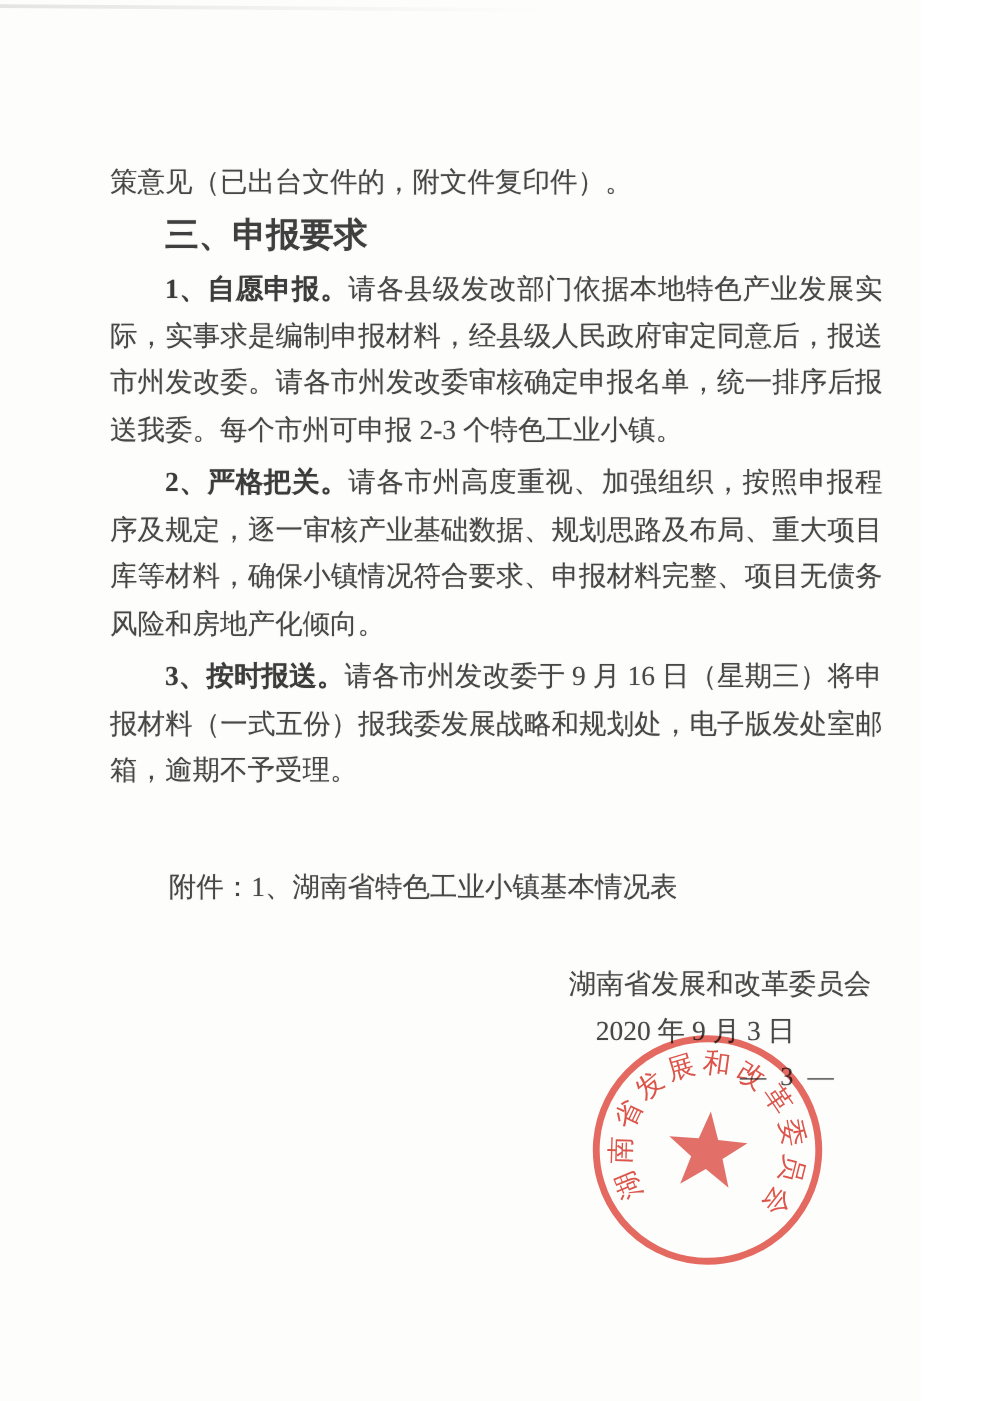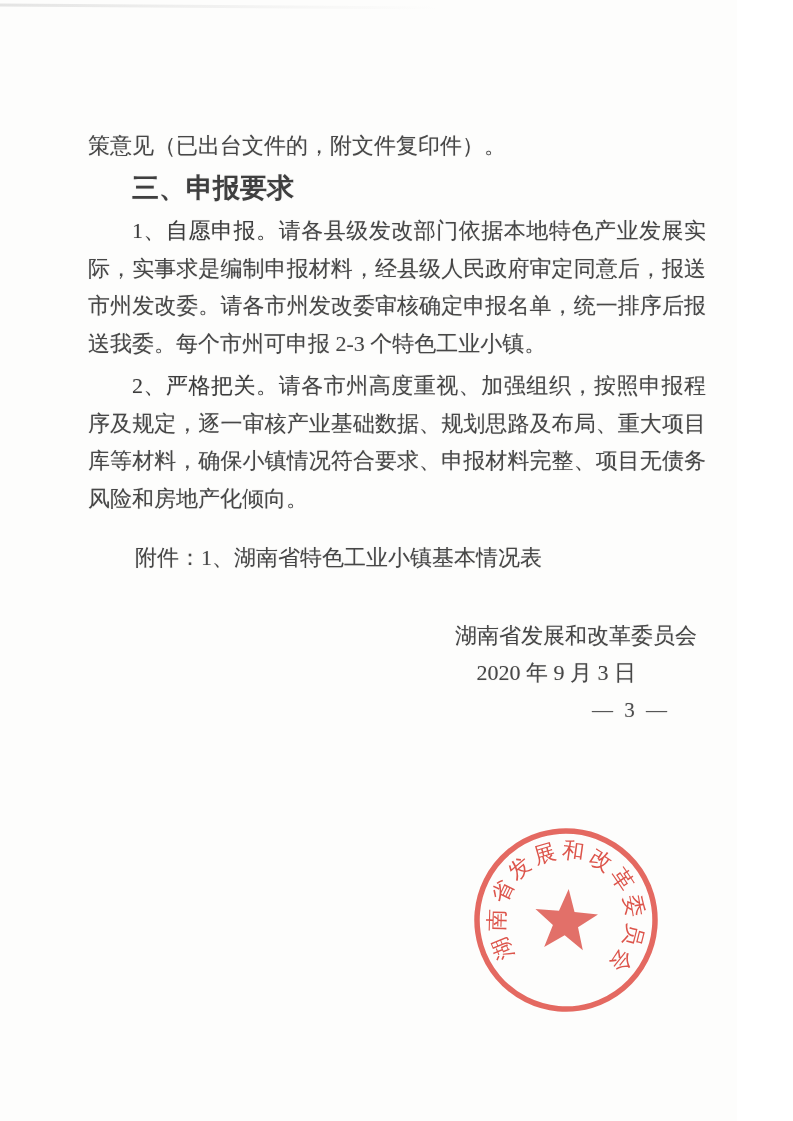--- a/index.html
+++ b/index.html
@@ -37,22 +37,22 @@
     font-family: "Liberation Sans", "DejaVu Sans", sans-serif;
     font-weight: 700;
     font-size: 27px;
     color: #3f3f3f;
   }
   .para {
     margin-top: 5px !important;
     text-indent: 44px;
     text-align: justify;
   }
-  .para .lead { font-weight: 400; color: #3c3c3c; }
-  .attach { margin-top: 22px; padding-left: 47px; }
+  .para .lead { font-weight: 700; color: #3c3c3c; }
+  .attach { margin-top: 56px; padding-left: 47px; }
   .attach-line2 { padding-left: 50px; }
   .contacts { margin-top: 40px; padding-left: 65px; }
   .signature { margin-top: 31px; text-align: right; }
   .sig-org { padding-right: 9px; }
   .sig-date { padding-right: 70px; }
   .pagenum {
     margin-top: 14px;
     text-align: right;
     padding-right: 36px;
     font-size: 21px;
@@ -86,20 +86,21 @@
   <div class="content">
 
     <p class="cont-line">策意见（已出台文件的，附文件复印件）。</p>
 
     <p class="heading">三、申报要求</p>
 
     <p class="para"><span class="lead">1、自愿申报。</span><span>请各县级发改部门依据本地特色产业发展实际，实事求是编制申报材料，经县级人民政府审定同意后，报送市州发改委。请各市州发改委审核确定申报名单，统一排序后报送我委。每个市州可申报 2-3 个特色工业小镇。</span></p>
 
     <p class="para"><span class="lead">2、严格把关。</span><span>请各市州高度重视、加强组织，按照申报程序及规定，逐一审核产业基础数据、规划思路及布局、重大项目库等材料，确保小镇情况符合要求、申报材料完整、项目无债务风险和房地产化倾向。</span></p>
 
+    <p class="para"><span class="lead">3、按时报送。</span><span>请各市州发改委于 9 月 16 日（星期三）将申报材料（一式五份）报我委发展战略和规划处，电子版发处室邮箱，逾期不予受理。</span></p>
 
     <div class="attach">
       <p><span>附件：</span><span>1、湖南省特色工业小镇基本情况表</span></p>
     </div>
 
     <div class="contacts">
     </div>
 
     <div class="signature">
       <p class="sig-org">湖南省发展和改革委员会</p>

